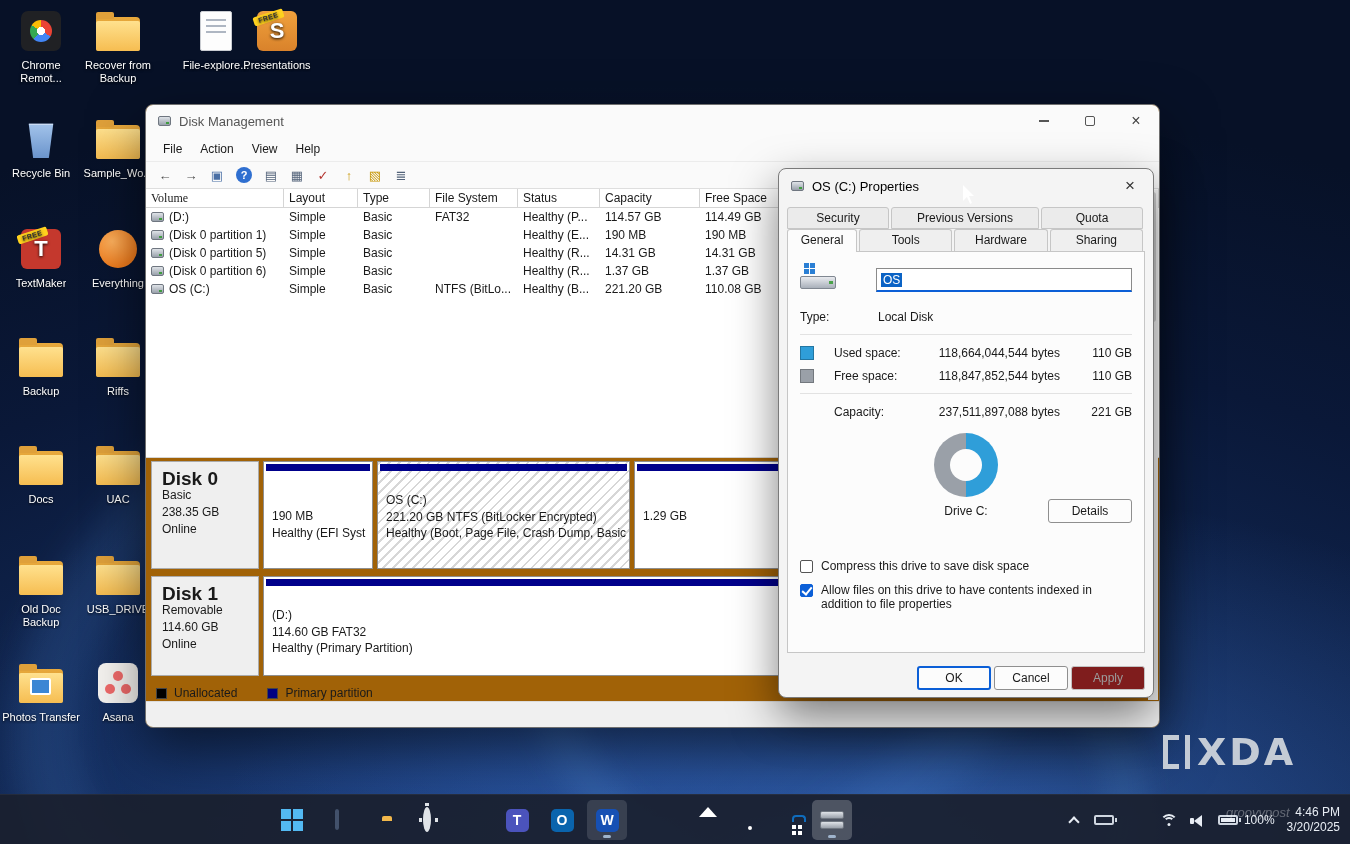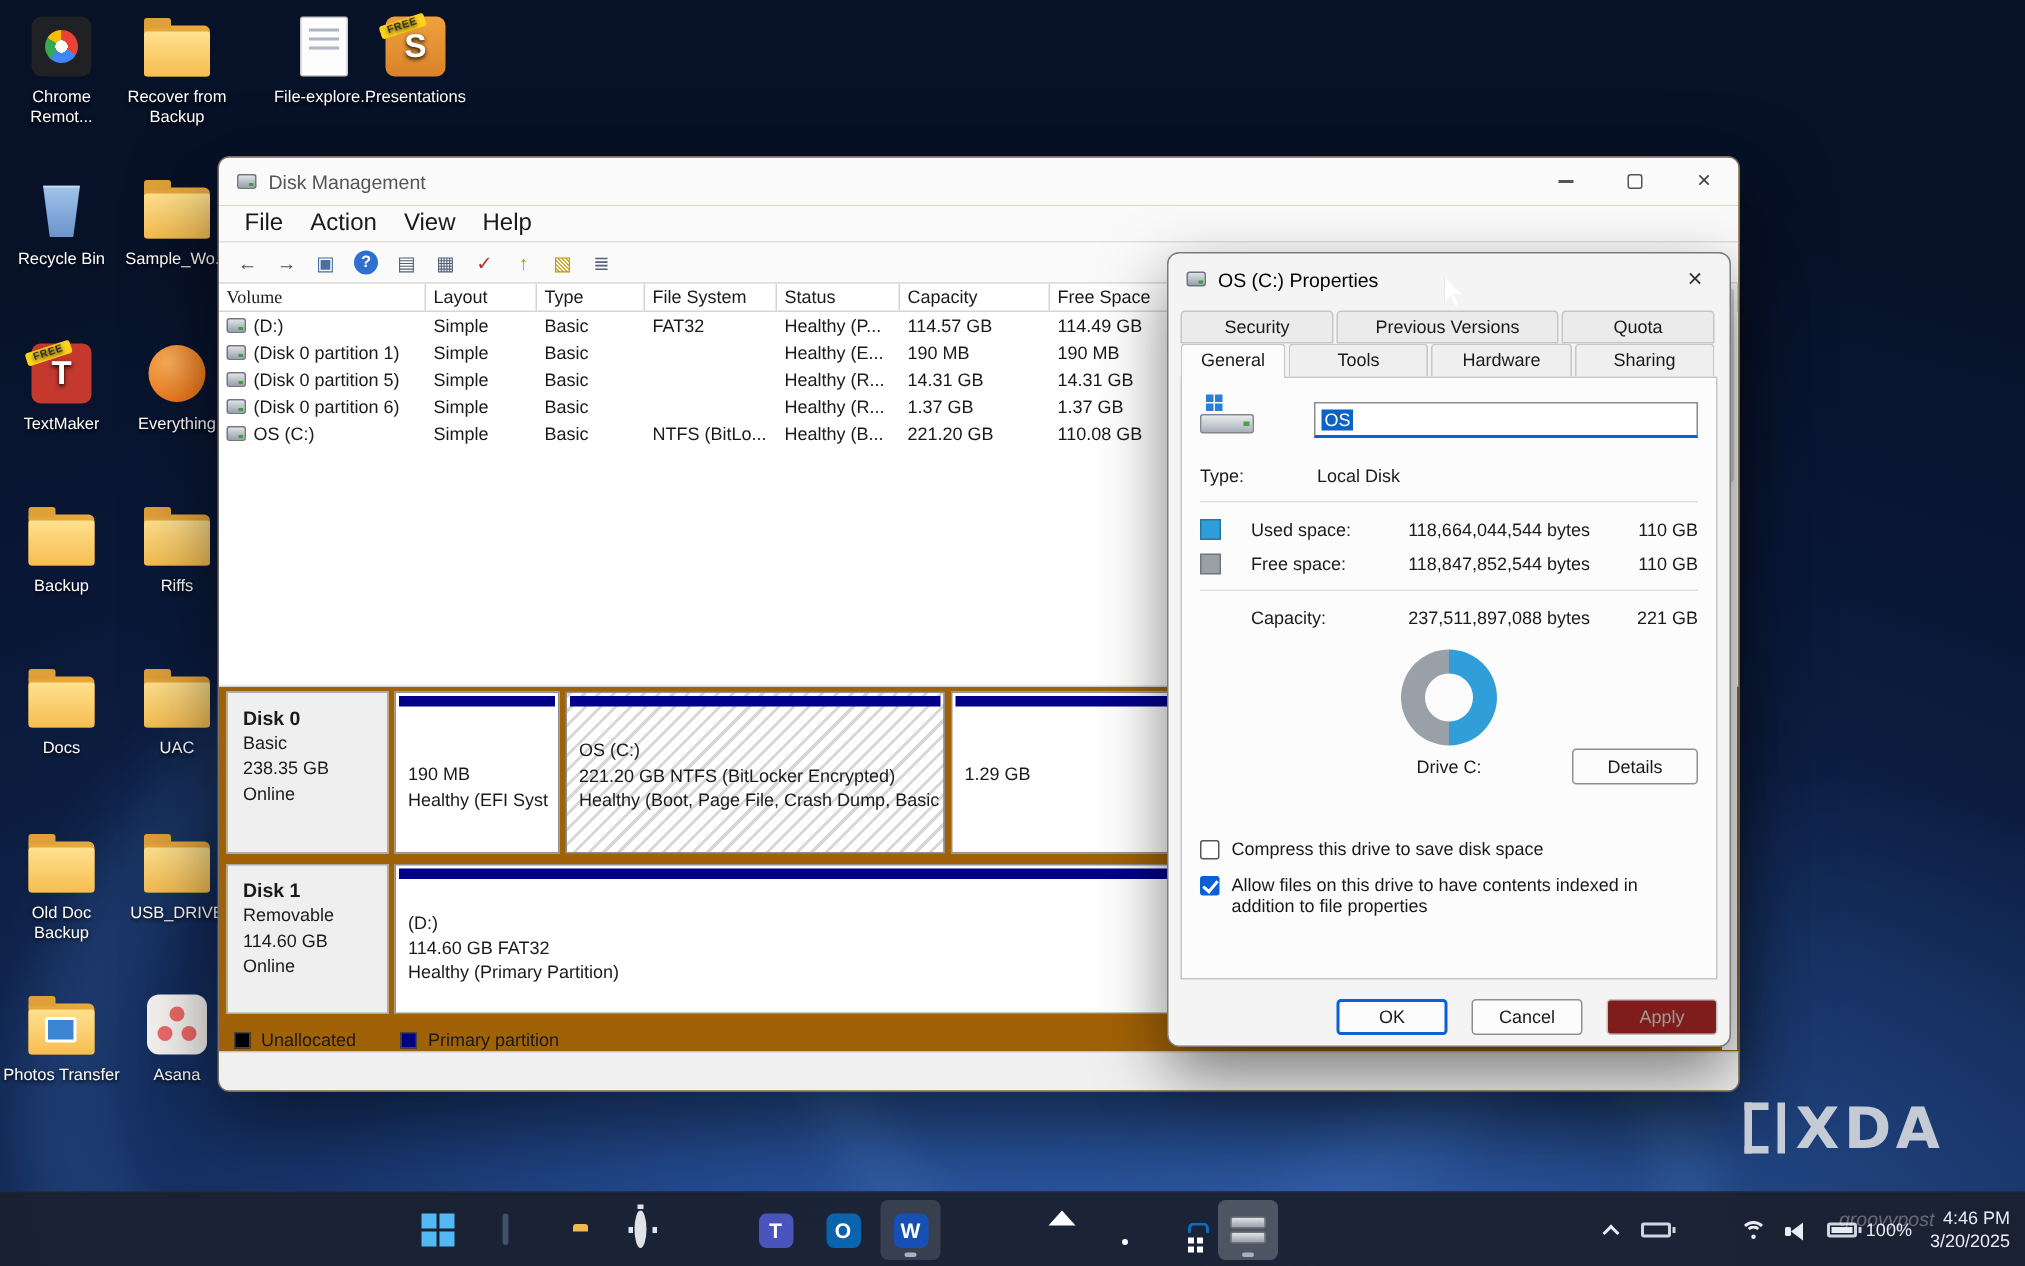--- a/index.html
+++ b/index.html
@@ -47,39 +47,39 @@
   .g-asana i:nth-child(3){left:23px;top:21px}
 
   
   #dm{position:absolute;left:145px;top:104px;width:1015px;height:624px;background:#a16207;
     border:1px solid #6f6f6f;border-radius:8px;overflow:hidden;box-shadow:0 22px 55px rgba(0,0,0,.55)}
   .dm-title{height:32px;display:flex;align-items:center;gap:8px;padding-left:12px;background:#fafafa;font-size:13px;color:#555}
   .win-ctrls{margin-left:auto;display:flex;height:100%}
   .wc{width:46px;height:100%;display:flex;align-items:center;justify-content:center;color:#444;font-size:16px}
   .wc-min{width:10px;height:2px;background:#555}
   .wc-max{width:10px;height:10px;border:1px solid #555;border-radius:2px}
-  .dm-menu{height:24px;display:flex;align-items:center;padding-left:8px;background:#fafafa;font-size:16px;color:#1a1a1a}
+  .dm-menu{height:24px;display:flex;align-items:center;padding-left:8px;background:#fafafa;font-size:12px;color:#1a1a1a}
   .menu-item{padding:3px 9px;border-radius:3px}
   .dm-toolbar{height:28px;display:flex;align-items:center;gap:4px;padding-left:8px;background:#fafafa;
     border-top:1px solid #ececec;border-bottom:1px solid #dedede}
   .tool{width:22px;height:22px;display:flex;align-items:center;justify-content:center;font-size:13px;border-radius:3px}
   .tool.round{background:#2f6fd0;color:#fff!important;border-radius:50%;width:16px;height:16px;font-size:11px;font-weight:bold;margin:0 4px}
   .dm-table{height:269px;border-bottom:1px solid #d5d5d5;overflow:hidden;font-size:12px;background:#fff}
   .t-head{display:flex;height:19px;border-bottom:1px solid #d5d5d5}
   .t-head .c{border-right:1px solid #d5d5d5;padding:2px 5px;white-space:nowrap;overflow:hidden}
   .t-row{display:flex;height:18px;align-items:center}
   .t-row .c{padding:0 5px;white-space:nowrap;overflow:hidden;border-right:1px solid transparent}
   .mini-drive{display:inline-block;width:13px;height:10px;flex:none;background:linear-gradient(#dfe3e8,#98a0aa);
     border:1px solid #6f7680;border-radius:2px;position:relative}
   .mini-drive::after{content:"";position:absolute;right:1px;bottom:1px;width:3px;height:2px;background:#3f9c3f}
   .dm-graphic{padding-top:3px}
   .disk-row{display:flex;height:108px;margin:0 16px 7px 5px}
   .disk-row.second{height:100px}
   .disk-info{width:108px;flex:none;background:#efefef;border:1px solid #ababab;padding:8px 6px 0 10px;font-size:12px;line-height:17px}
-  .disk-name{font-weight:bold;font-size:13px}
+  .disk-name{font-weight:bold;font-size:19px}
   .parts{flex:1;display:flex;gap:4px;margin-left:4px}
   .part{position:relative;border:1px solid #8f8f8f;background:#fff;padding:30px 8px 0;font-size:12px;line-height:16.5px;overflow:hidden;white-space:nowrap}
   .part::before{content:"";position:absolute;top:2px;left:2px;right:2px;height:7px;background:#00008b}
   .part.selected{background:repeating-linear-gradient(315deg,#ffffff 0 5px,#d7d7d7 5px 7px)}
   .part.no-title{padding-top:46px}
   .dm-legend{display:flex;gap:30px;margin:10px 0 0 10px;font-size:12px;align-items:center}
   .leg{display:flex;align-items:center;gap:7px}
   .leg i{width:11px;height:11px;border:1px solid #444;display:inline-block}
   .dm-status{position:absolute;left:0;right:0;bottom:0;height:26px;background:#f0f0f0;border-top:1px solid #dcdcdc}
   .dm-scroll{position:absolute;top:85px;right:1px;bottom:27px;width:10px;background:#f4f4f4}
@@ -125,21 +125,21 @@
     font-family:inherit;display:flex;align-items:center;justify-content:center;color:#1a1a1a}
   .btn.details{position:absolute;right:0;top:0;width:84px}
   .btn.primary{border:2px solid #0b5fd7}
   .btn.disabled{color:#9c9c9c;background:#7f1d1d;border-color:#c2c2c2}
   .cb{display:flex;gap:8px;margin-top:34px;align-items:flex-start;line-height:14px}
   .cb + .cb{margin-top:10px}
   .cb .box{width:13px;height:13px;flex:none;border:1px solid #555;background:#fff;margin-top:1px;position:relative;border-radius:2px}
   .cb.checked .box{background:#0b5fd7;border-color:#0b5fd7}
   .cb.checked .box::after{content:"";position:absolute;left:3px;top:0;width:4px;height:8px;
     border:solid #fff;border-width:0 2px 2px 0;transform:rotate(40deg)}
-  .dlg-btns{display:flex;justify-content:flex-end;gap:16px;margin:13px 8px 4px}
+  .dlg-btns{display:flex;justify-content:flex-end;gap:3px;margin:13px 8px 4px}
 
   
   #taskbar{position:absolute;left:0;bottom:0;width:1350px;height:50px;background:rgba(26,32,46,.92);
     border-top:1px solid rgba(255,255,255,.05)}
   #tb-center{position:absolute;left:272px;top:5px;display:flex;gap:5px}
   .tb-btn{width:40px;height:40px;border-radius:5px;display:flex;align-items:center;justify-content:center;position:relative}
   .tb-btn.open{background:rgba(255,255,255,.13)}
   .tb-btn.open::after{content:"";position:absolute;bottom:2px;left:50%;transform:translateX(-50%);
     width:8px;height:3px;border-radius:2px;background:#9fb4cc}
   .tb-btn.active{background:rgba(255,255,255,.22)}

